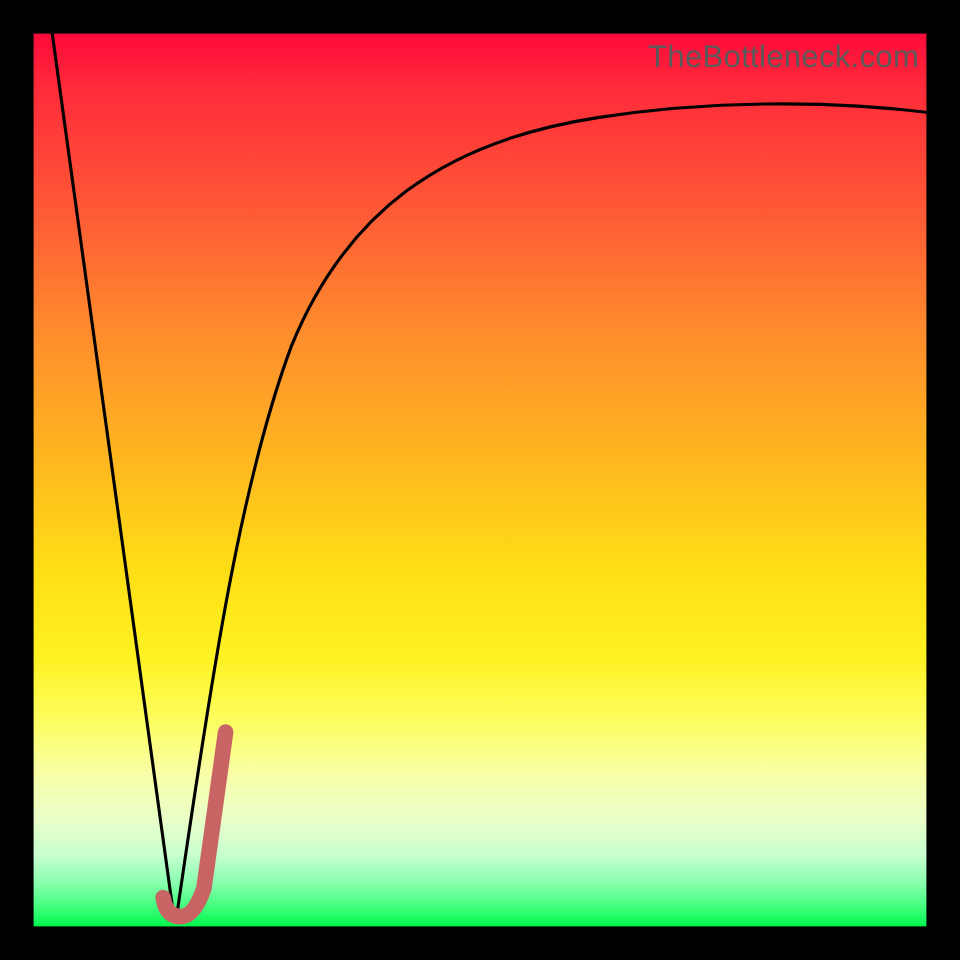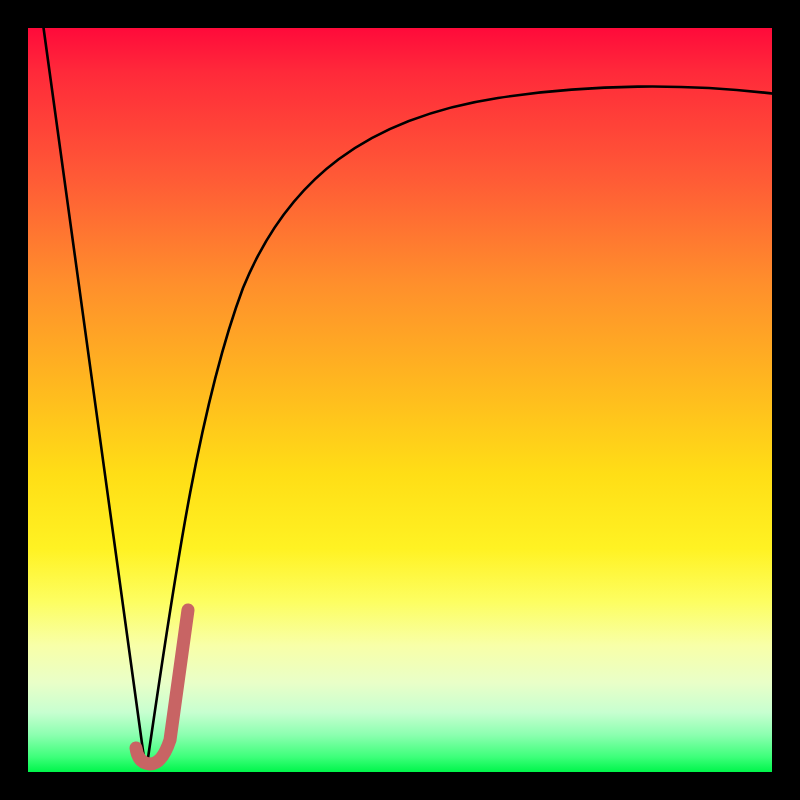--- a/index.html
+++ b/index.html
@@ -55,20 +55,21 @@
     left:0;top:0;
     width:744px;height:744px;
     overflow:visible;
   }
 </style>
 </head>
 <body>
 
 <div class="frame">
   <div class="plot">
+    <div class="watermark">TheBottleneck.com</div>
 
     <svg class="curves" viewBox="0 0 744 744" preserveAspectRatio="none">
 
       <path d="M 15 -4 L 116 730" stroke="#000" stroke-width="2.6" fill="none" stroke-linecap="round"></path>
 
       <path d="M 120 730
                C 145 560, 170 380, 215 260
                C 260 150, 340 90, 470 70
                C 560 56, 660 55, 748 66" stroke="#000" stroke-width="2.6" fill="none" stroke-linecap="round"></path>
 

